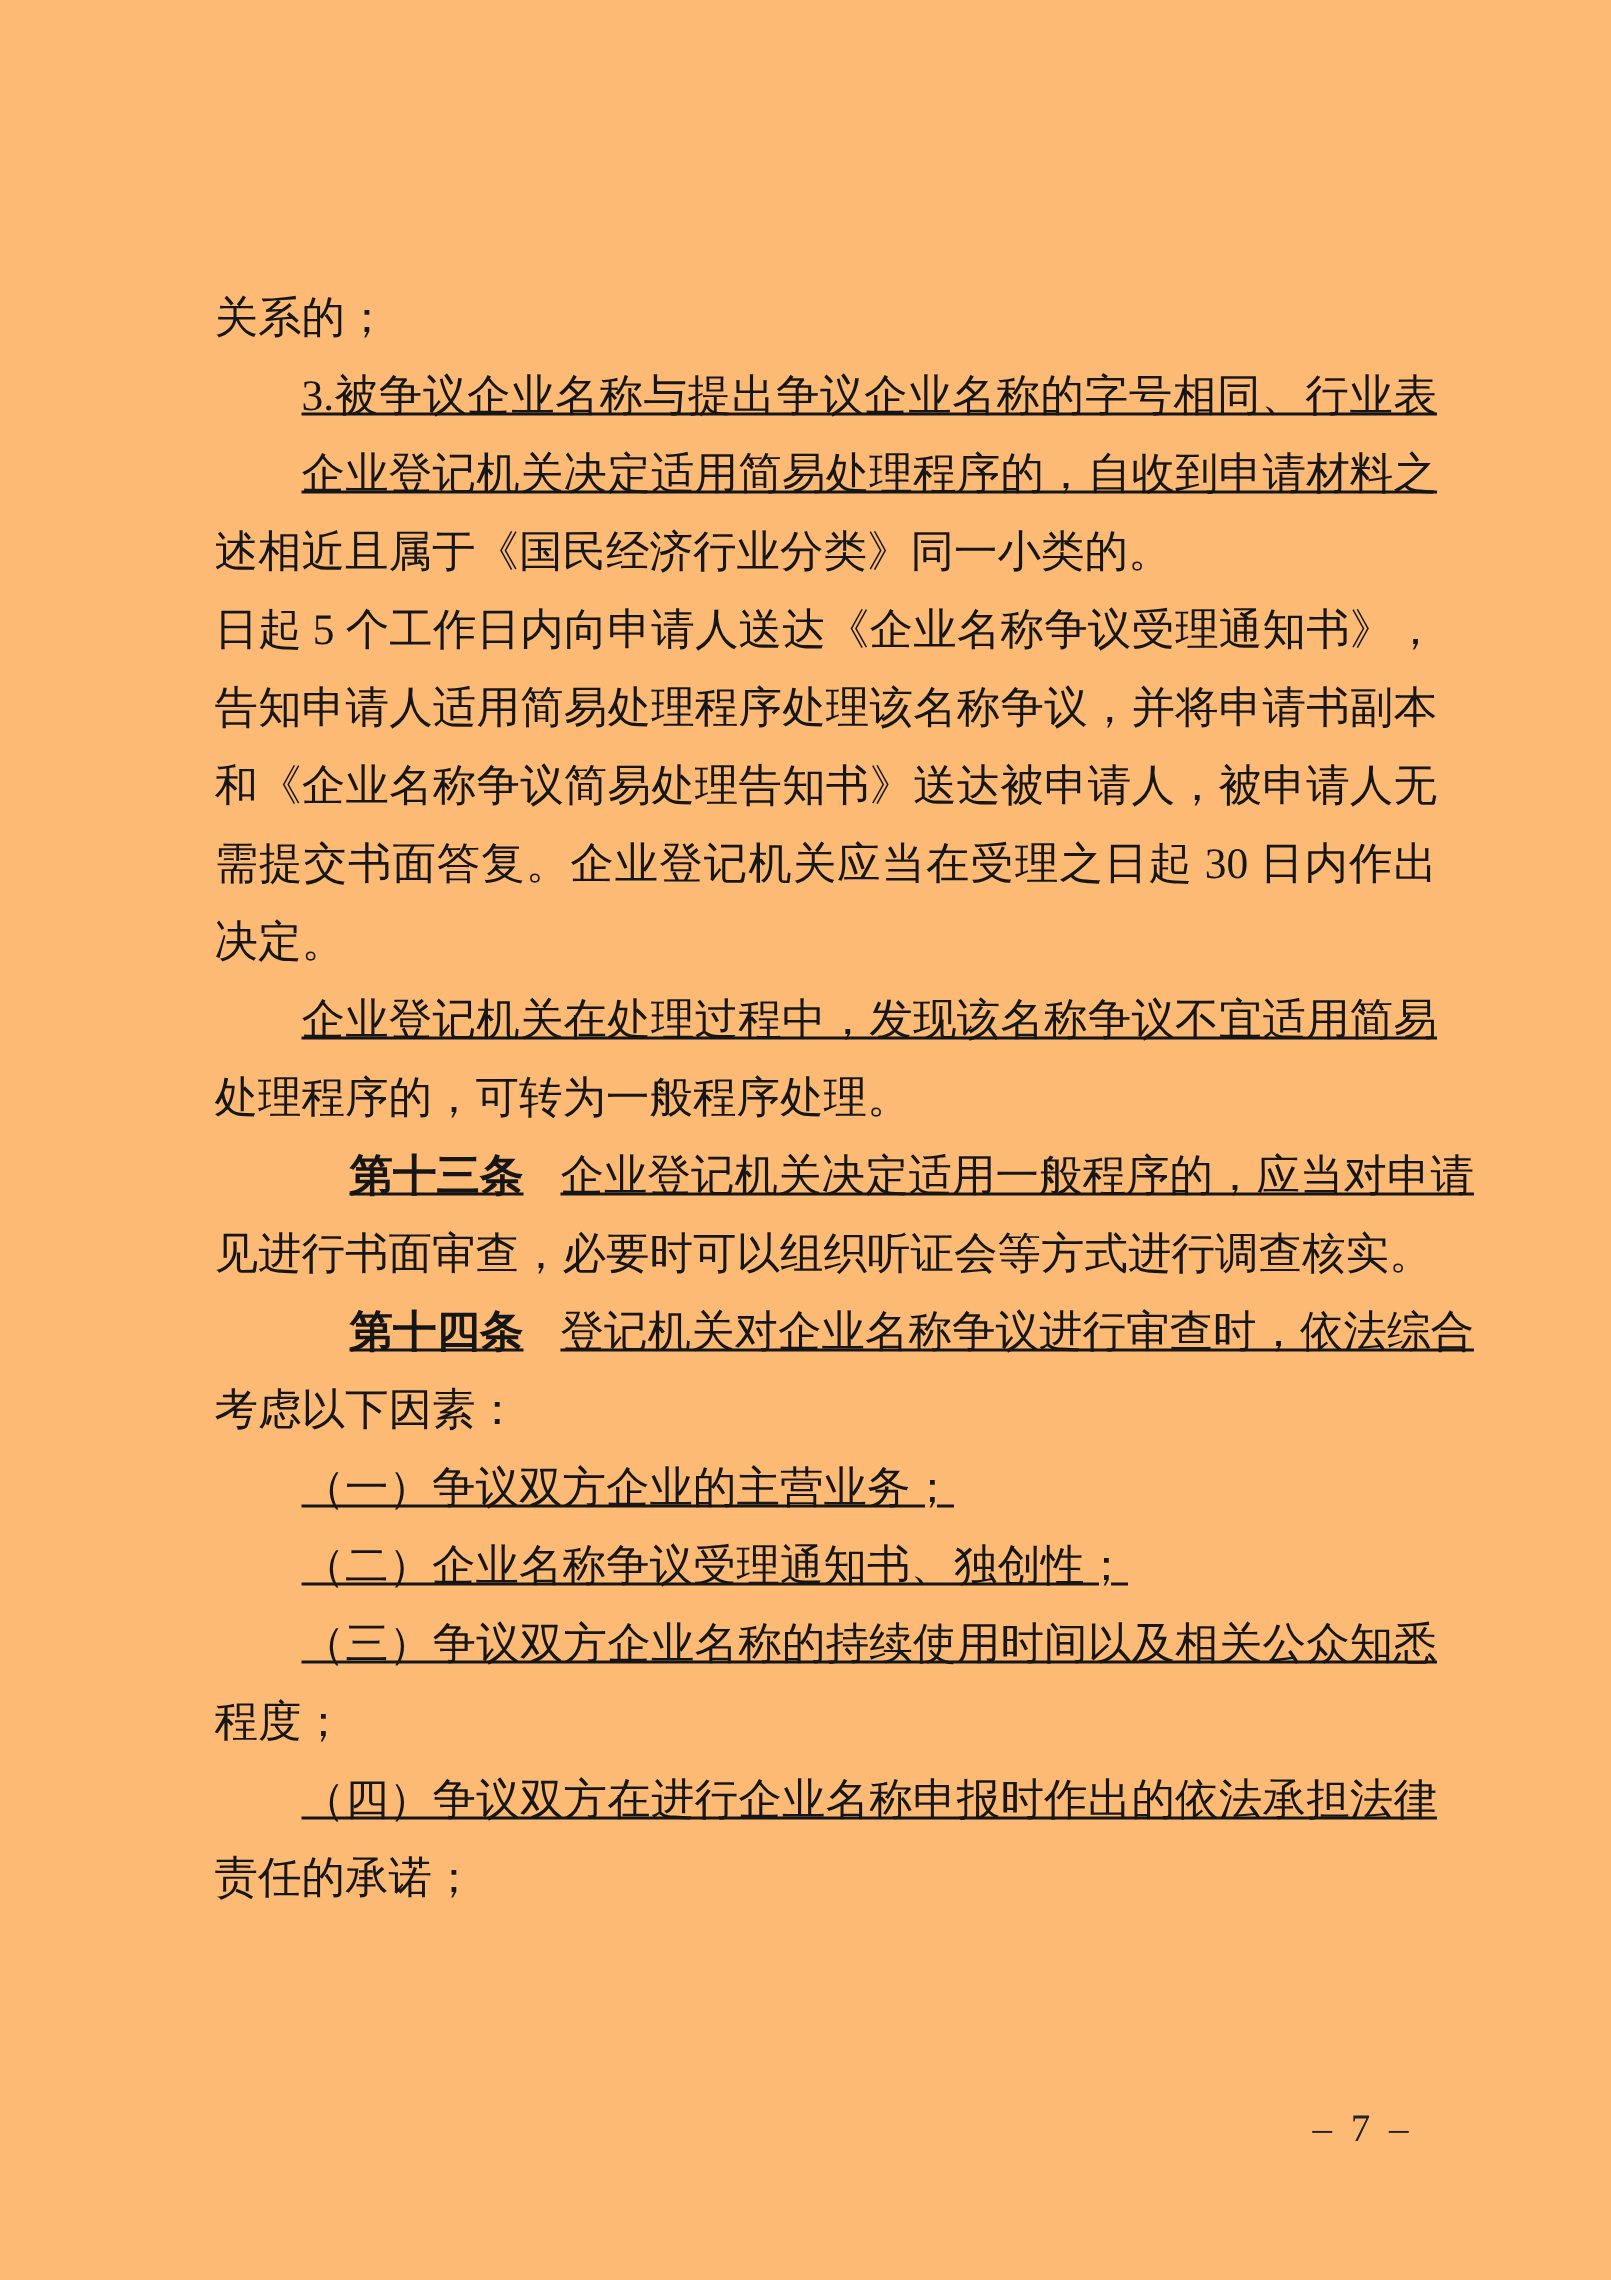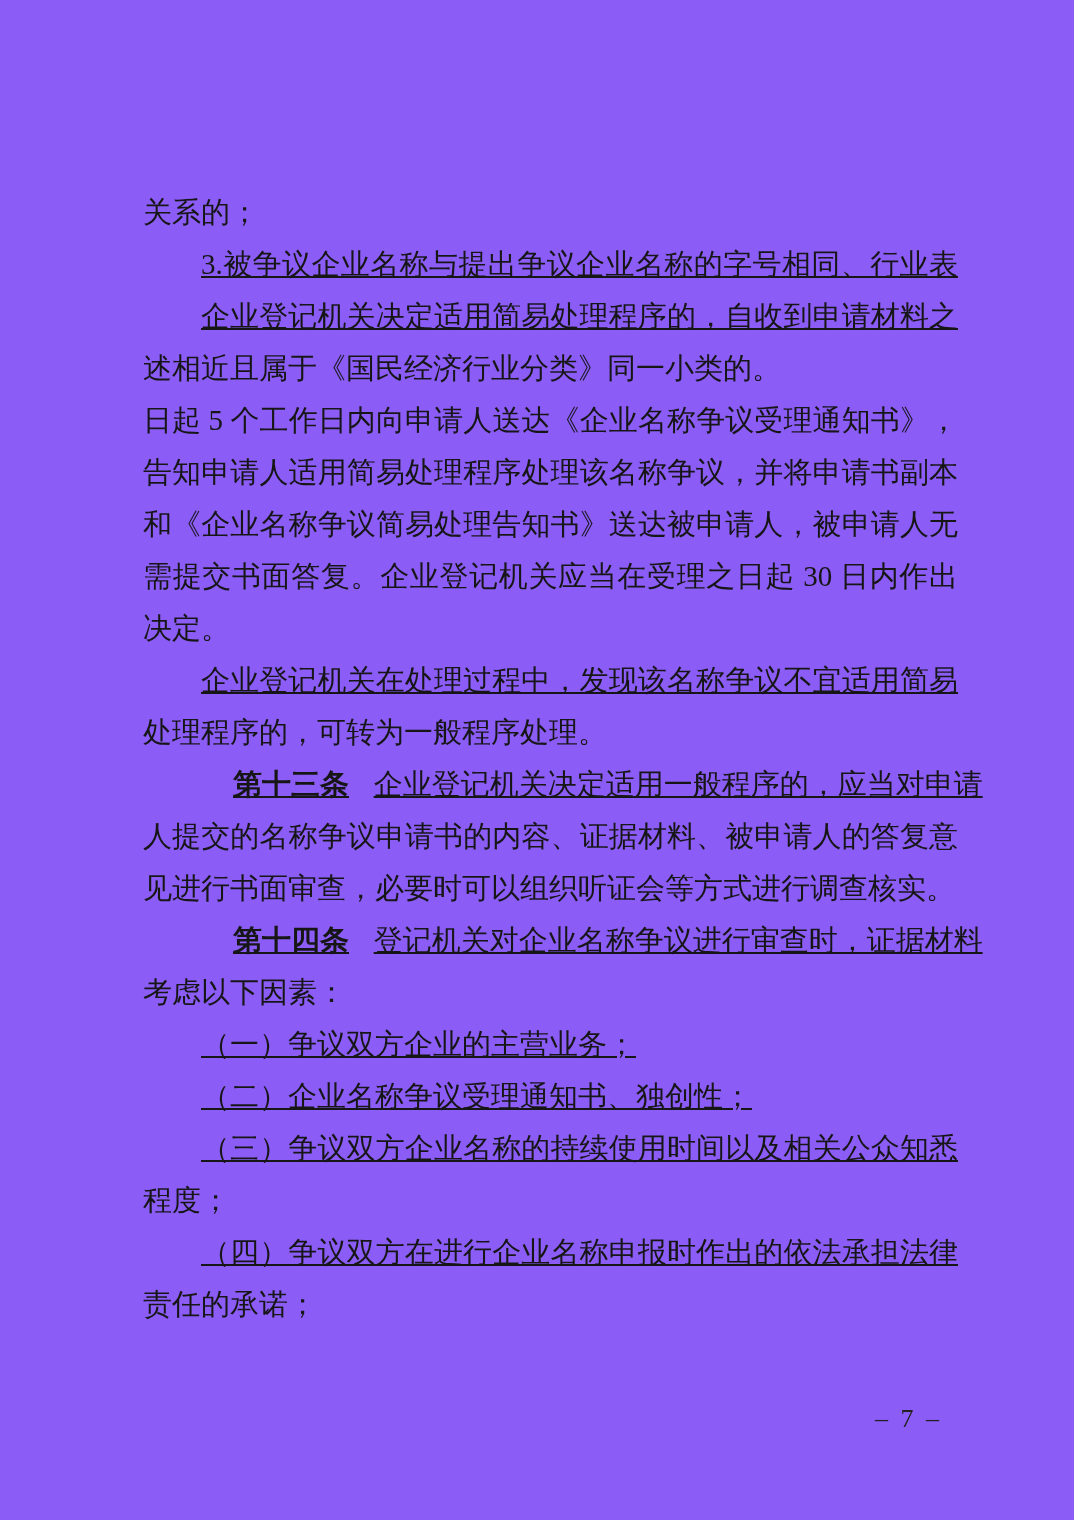--- a/index.html
+++ b/index.html
@@ -11,21 +11,21 @@
     width: 1074px;
     height: 1520px;
     position: relative;
     font-family: "Liberation Serif", "DejaVu Serif", serif;
     color: #161616;
     overflow: hidden;
   }
   .page {
     position: absolute;
     inset: 0;
-    background: #8b5cf6;
+    background: #fdba74;
   }
   .content {
     position: absolute;
     left: 143px;
     top: 186px;
     width: 815px;
   }
   .line {
     font-size: 29px;
     line-height: 52px;
@@ -67,23 +67,22 @@
       <div class="line indent"><span>企业登记机关决定适用简易处理程序的，自收到申请材料之</span></div>
       <div class="line last"><span>述相近且属于《国民经济行业分类》同一小类的。</span></div>
       <div class="line"><span>日起 5 个工作日内向申请人送达《企业名称争议受理通知书》，</span></div>
       <div class="line"><span>告知申请人适用简易处理程序处理该名称争议，并将申请书副本</span></div>
       <div class="line"><span>和《企业名称争议简易处理告知书》送达被申请人，被申请人无</span></div>
       <div class="line"><span>需提交书面答复。企业登记机关应当在受理之日起 30 日内作出</span></div>
       <div class="line last"><span>决定。</span></div>
       <div class="line indent"><span>企业登记机关在处理过程中，发现该名称争议不宜适用简易</span></div>
       <div class="line last"><span>处理程序的，可转为一般程序处理。</span></div>
       <div class="line indent"><span class="b">第十三条</span><span>企业登记机关决定适用一般程序的，应当对申请</span></div>
-      <div class="line"><span>人提交的名称争议申请书的内容、证据材料、被申请人的答复意</span></div>
       <div class="line last"><span>见进行书面审查，必要时可以组织听证会等方式进行调查核实。</span></div>
-      <div class="line indent"><span class="b">第十四条</span><span>登记机关对企业名称争议进行审查时，证据材料</span></div>
+      <div class="line indent"><span class="b">第十四条</span><span>登记机关对企业名称争议进行审查时，依法综合</span></div>
       <div class="line last"><span>考虑以下因素：</span></div>
       <div class="line last indent"><span>（一）争议双方企业的主营业务；</span></div>
       <div class="line last indent"><span>（二）企业名称争议受理通知书、独创性；</span></div>
       <div class="line indent"><span>（三）争议双方企业名称的持续使用时间以及相关公众知悉</span></div>
       <div class="line last"><span>程度；</span></div>
       <div class="line indent"><span>（四）争议双方在进行企业名称申报时作出的依法承担法律</span></div>
       <div class="line last"><span>责任的承诺；</span></div>
     </div>
   <div class="footer">– 7 –</div>
 </div>

